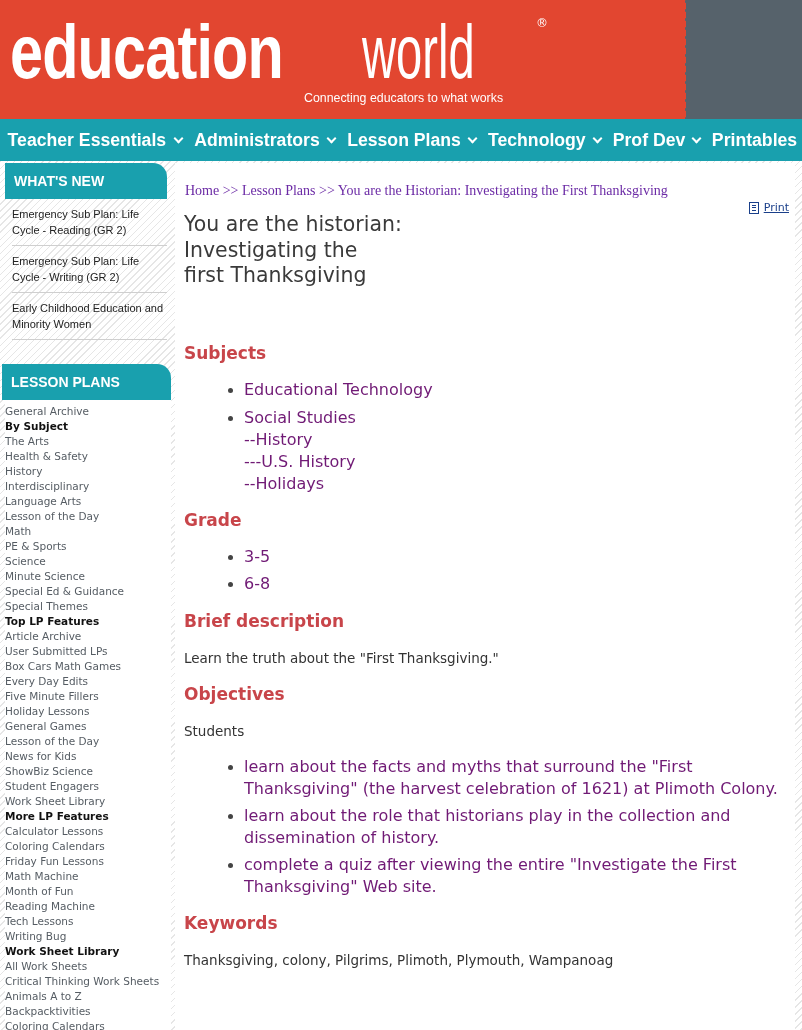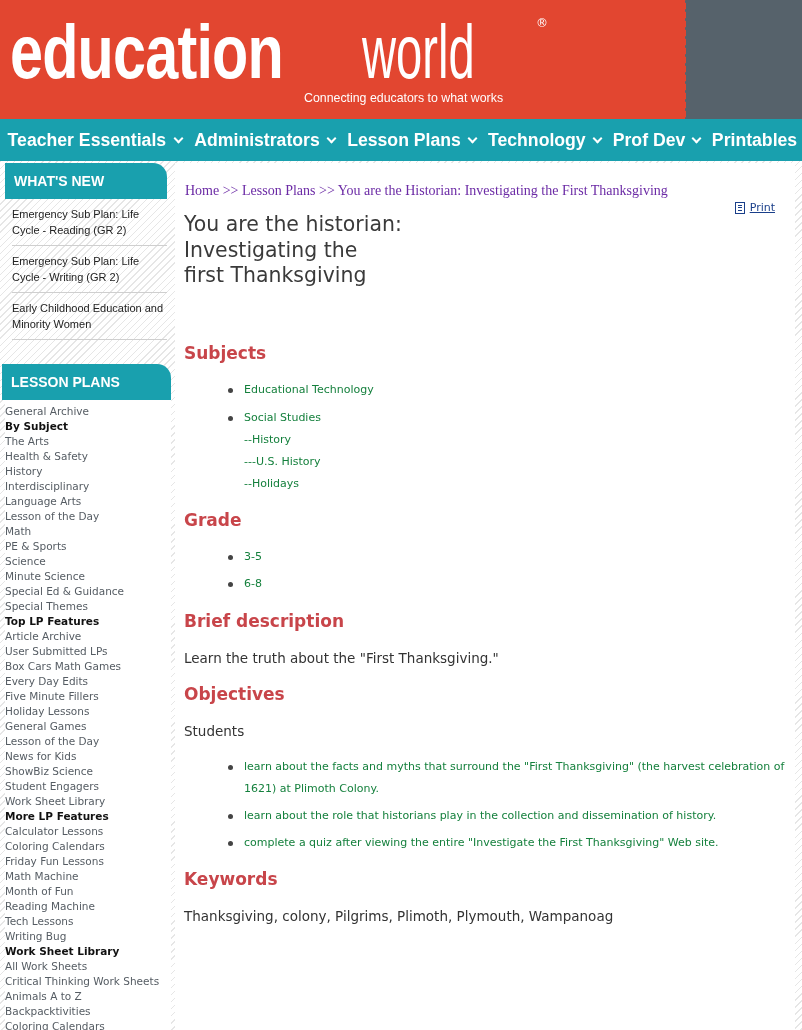--- a/index.html
+++ b/index.html
@@ -37,30 +37,30 @@
   .wn-item { font-family: "Liberation Sans", sans-serif; font-size: 11px; line-height: 15.5px; color: #222; padding: 8px 0 7px 0; border-bottom: 1px solid #cfcfcf; cursor: pointer; }
   .lp-list { margin-left: 5px; margin-top: 0px; padding-top: 4px; background: #fff; width: 166px; }
   .lp-item { font-family: "DejaVu Sans", sans-serif; font-size: 10.5px; line-height: 15px; color: #555c63; white-space: nowrap; cursor: pointer; }
   .lp-item.bold { font-weight: bold; color: #111; cursor: default; }
 
   
   .content { position: absolute; left: 175px; top: 163px; width: 620px; height: 867px; background: #fff; padding-left: 9px; }
   .breadcrumb { position: absolute; left: 10px; top: 20px; font-family: Liberation Serif, serif; font-size: 14px; color: #6b2aa5; white-space: nowrap; }
   .breadcrumb span { color: #6b2aa5; }
   .breadcrumb .link { cursor: pointer; }
-  .print { position: absolute; right: 20px; top: 38px; font-family: "DejaVu Sans", sans-serif; font-size: 11px; color: #1a3f8a; display: flex; align-items: center; cursor: pointer; }
+  .print { position: absolute; right: 6px; top: 38px; font-family: "DejaVu Sans", sans-serif; font-size: 11px; color: #1a3f8a; display: flex; align-items: center; cursor: pointer; }
   .print-icon { width: 10px; height: 12px; border: 1px solid #1a3f8a; margin-right: 5px; position: relative; }
   .print-icon::before { content: ""; position: absolute; left: 2px; right: 2px; top: 2px; height: 6px; background: repeating-linear-gradient(#1a3f8a 0, #1a3f8a 1px, transparent 1px, transparent 2.5px); }
   .print-label { text-decoration: underline; }
   .title { position: absolute; left: 9px; top: 48px; font-family: "DejaVu Sans", sans-serif; font-size: 22px; line-height: 25.5px; color: #3a3a3a; white-space: pre-line; transform: scaleX(0.93); transform-origin: left top; }
   .body { position: absolute; left: 9px; top: 175px; width: 605px; }
   .h2 { font-family: "DejaVu Sans", sans-serif; font-weight: bold; font-size: 17px; color: #c8454a; line-height: 22px; }
   .p { font-family: "DejaVu Sans", sans-serif; font-size: 13.5px; color: #333; line-height: 22px; }
   ul.bl { list-style: none; margin-left: 42px; }
-  ul.bl li { position: relative; padding-left: 18px; font-family: "DejaVu Sans", sans-serif; font-size: 11px; color: #15803d; line-height: 22px; }
+  ul.bl li { position: relative; padding-left: 18px; font-family: "DejaVu Sans", sans-serif; font-size: 16px; color: #701a75; line-height: 22px; }
   ul.bl li::before { content: ""; position: absolute; left: 2px; top: 9px; width: 5px; height: 5px; border-radius: 50%; background: #444; }
   .sub { display: block; }
 </style>
 </head>
 <body>
 
 <div class="header">
   <div class="header-red"></div>
   <div class="header-dots"></div>
   <div class="logo">

